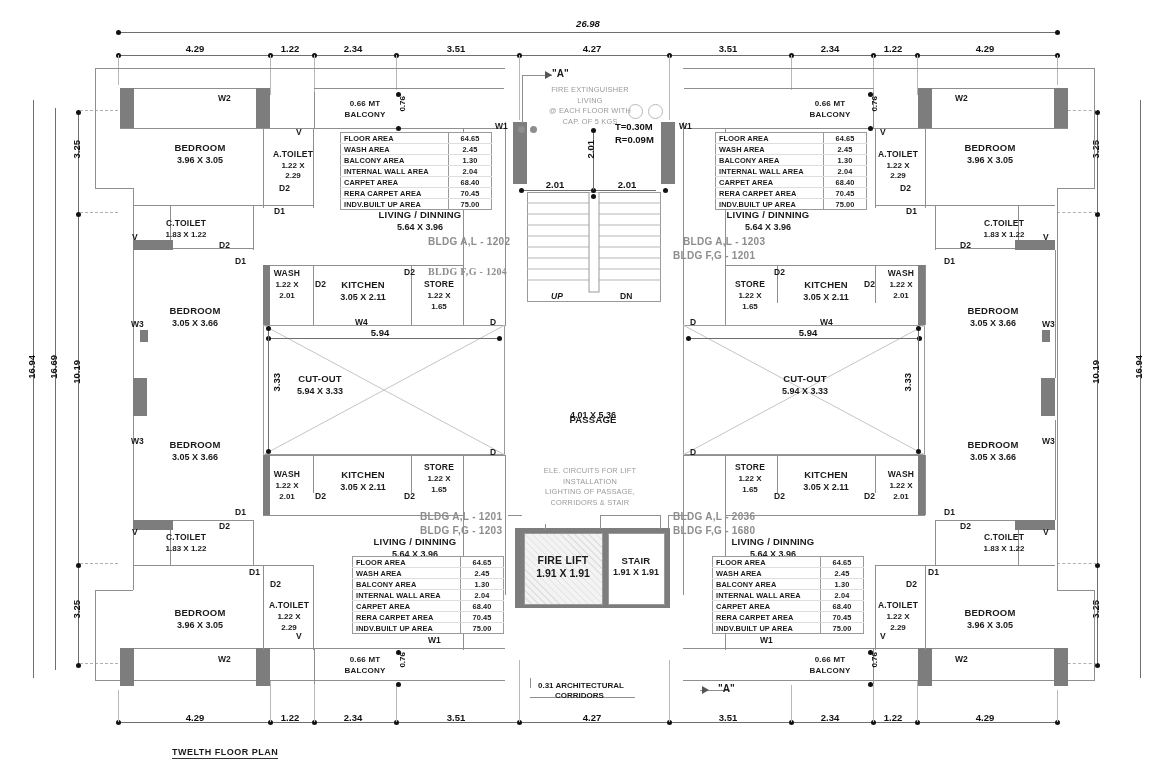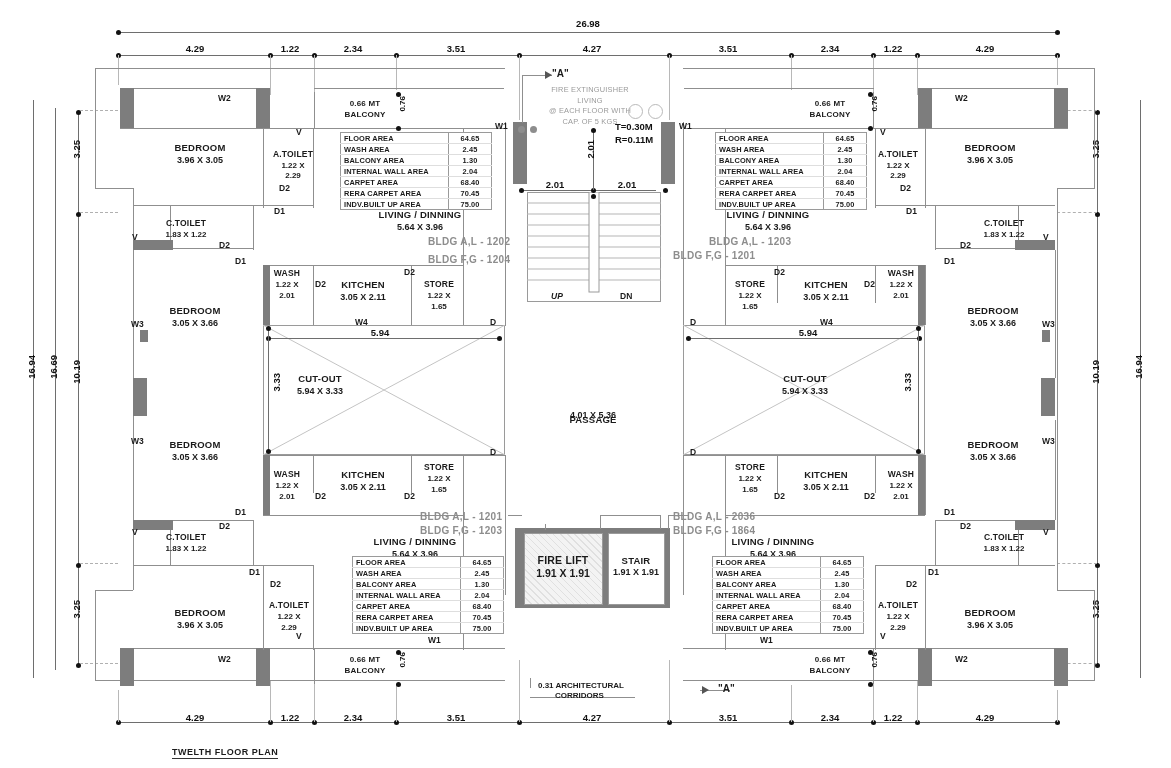--- a/index.html
+++ b/index.html
@@ -40,21 +40,21 @@
 </style>
 </head>
 <body>
 
 <div id="plan">
 
   <div>
     <div class="dimline" style="left:118px;top:32px;width:940px;height:1px;"></div>
     <div class="dot" style="left:116px;top:30px;"></div>
     <div class="dot" style="left:1055px;top:30px;"></div>
-    <div class="t dimtxt ctr" style="left:548px;top:19px;width:80px;">26.98</div>
+    <div class="t dimtxt ctr" style="left:548px;top:19px;width:80px;font-style:italic;">26.98</div>
   </div>
 
   <div>
     <div class="dimline" style="left:118px;top:55px;width:940px;height:1px;"></div>
     <div class="dot" style="left:116px;top:53px;"></div>
     <div class="dot" style="left:268px;top:53px;"></div>
     <div class="dot" style="left:312px;top:53px;"></div>
     <div class="dot" style="left:394px;top:53px;"></div>
     <div class="dot" style="left:517px;top:53px;"></div>
     <div class="dot" style="left:667px;top:53px;"></div>
@@ -363,21 +363,21 @@
     <div class="dot" style="left:591px;top:194px;"></div>
     <div class="dot" style="left:663px;top:188px;"></div>
     <div class="t dimtxt ctr" style="left:515px;top:180px;width:80px;">2.01</div>
     <div class="t dimtxt ctr" style="left:587px;top:180px;width:80px;">2.01</div>
     <div class="dimline" style="left:593px;top:130px;width:1px;height:60px;"></div>
     <div class="dot" style="left:591px;top:128px;"></div>
     <div class="t dimtxtv" style="left:586px;top:140px;">2.01</div>
   </div>
 
   <div class="t dimtxt" style="left:615px;top:122px;">T=0.30M</div>
-  <div class="t dimtxt" style="left:615px;top:135px;">R=0.11M</div>
+  <div class="t dimtxt" style="left:615px;top:135px;">R=0.09M</div>
 
   <div>
     <div class="wall" style="left:515px;top:528px;width:155px;height:80px;"></div>
     <div style="position:absolute;left:524px;top:533px;width:77px;height:70px;background:repeating-linear-gradient(45deg,#f3f3f3 0 4px,#e0e0e0 4px 5px);border:1px solid #9a9a9a;"></div>
     <div style="position:absolute;left:608px;top:533px;width:55px;height:70px;background:#fff;border:1px solid #9a9a9a;"></div>
     <div class="thin2" style="left:545px;top:524px;width:1px;height:6px;"></div>
     <div class="thin2" style="left:600px;top:515px;width:60px;height:1px;"></div>
     <div class="thin2" style="left:600px;top:515px;width:1px;height:14px;"></div>
     <div class="thin2" style="left:660px;top:515px;width:1px;height:14px;"></div>
     <div class="thin2" style="left:668px;top:515px;width:20px;height:1px;"></div>
@@ -391,20 +391,26 @@
 
   <div class="t room" style="left:548px;top:415px;width:90px;">PASSAGE</div>
   <div class="t roomdim" style="left:548px;top:410px;width:90px;">4.01 X 5.36</div>
 
   <div class="t note" style="left:505px;top:85px;width:170px;">
     <div>FIRE EXTINGUISHER</div>
     <div>LIVING</div>
     <div>@ EACH FLOOR WITH</div>
     <div>CAP. OF 5 KGS</div>
   </div>
+  <div class="t note" style="left:505px;top:466px;width:170px;text-align:center;">
+    <div>ELE. CIRCUITS FOR LIFT</div>
+    <div>INSTALLATION</div>
+    <div>LIGHTING OF PASSAGE,</div>
+    <div>CORRIDORS &amp; STAIR</div>
+  </div>
 
   <div>
     <div class="thin2" style="left:522px;top:75px;width:30px;height:1px;"></div>
     <div class="thin2" style="left:522px;top:75px;width:1px;height:48px;"></div>
     <div class="t" style="left:552px;top:68px;font-size:10px;font-weight:bold;">"A"</div>
     <div style="position:absolute;left:545px;top:71px;width:0;height:0;border-left:7px solid #555;border-top:4px solid transparent;border-bottom:4px solid transparent;"></div>
   </div>
 
   <div>
     <div class="thin2" style="left:700px;top:690px;width:30px;height:1px;"></div>
@@ -420,27 +426,27 @@
   </div>
 
   <div>
     <div style="position:absolute;left:628px;top:104px;width:13px;height:13px;border:1px solid #b9b9b9;border-radius:50%;"></div>
     <div style="position:absolute;left:648px;top:104px;width:13px;height:13px;border:1px solid #b9b9b9;border-radius:50%;"></div>
     <div style="position:absolute;left:518px;top:126px;width:7px;height:7px;border-radius:50%;background:#8d8d8d;"></div>
     <div style="position:absolute;left:530px;top:126px;width:7px;height:7px;border-radius:50%;background:#8d8d8d;"></div>
   </div>
 
   <div class="t bldg" style="left:428px;top:236px;">BLDG A,L - 1202</div>
-  <div class="t bldg" style="left:428px;top:254px;">BLDG F,G - 1204</div>
-  <div class="t bldg" style="left:709px;top:236px;">BLDG A,L - 1203</div>
+  <div class="t bldg" style="left:428px;top:266px;font-family:Liberation Serif, serif;">BLDG F,G - 1204</div>
+  <div class="t bldg" style="left:683px;top:236px;">BLDG A,L - 1203</div>
   <div class="t bldg" style="left:673px;top:250px;">BLDG F,G - 1201</div>
   <div class="t bldg" style="left:420px;top:511px;">BLDG A,L - 1201</div>
   <div class="t bldg" style="left:420px;top:525px;">BLDG F,G - 1203</div>
   <div class="t bldg" style="left:673px;top:511px;">BLDG A,L - 2036</div>
-  <div class="t bldg" style="left:673px;top:525px;">BLDG F,G - 1864</div>
+  <div class="t bldg" style="left:673px;top:525px;">BLDG F,G - 1680</div>
 
   <div class="t room" style="left:145px;top:143px;width:110px;">BEDROOM</div>
   <div class="t roomdim" style="left:145px;top:155px;width:110px;">3.96 X 3.05</div>
   <div class="t room" style="left:270px;top:150px;width:46px;font-size:8.5px;">A.TOILET</div>
   <div class="t roomdim" style="left:270px;top:161px;width:46px;font-size:8px;">1.22 X</div>
   <div class="t roomdim" style="left:270px;top:171px;width:46px;font-size:8px;">2.29</div>
   <div class="t room" style="left:145px;top:219px;width:82px;font-size:8.5px;">C.TOILET</div>
   <div class="t roomdim" style="left:145px;top:230px;width:82px;font-size:8px;">1.83 X 1.22</div>
   <div class="t room" style="left:140px;top:306px;width:110px;">BEDROOM</div>
   <div class="t roomdim" style="left:140px;top:318px;width:110px;">3.05 X 3.66</div>

